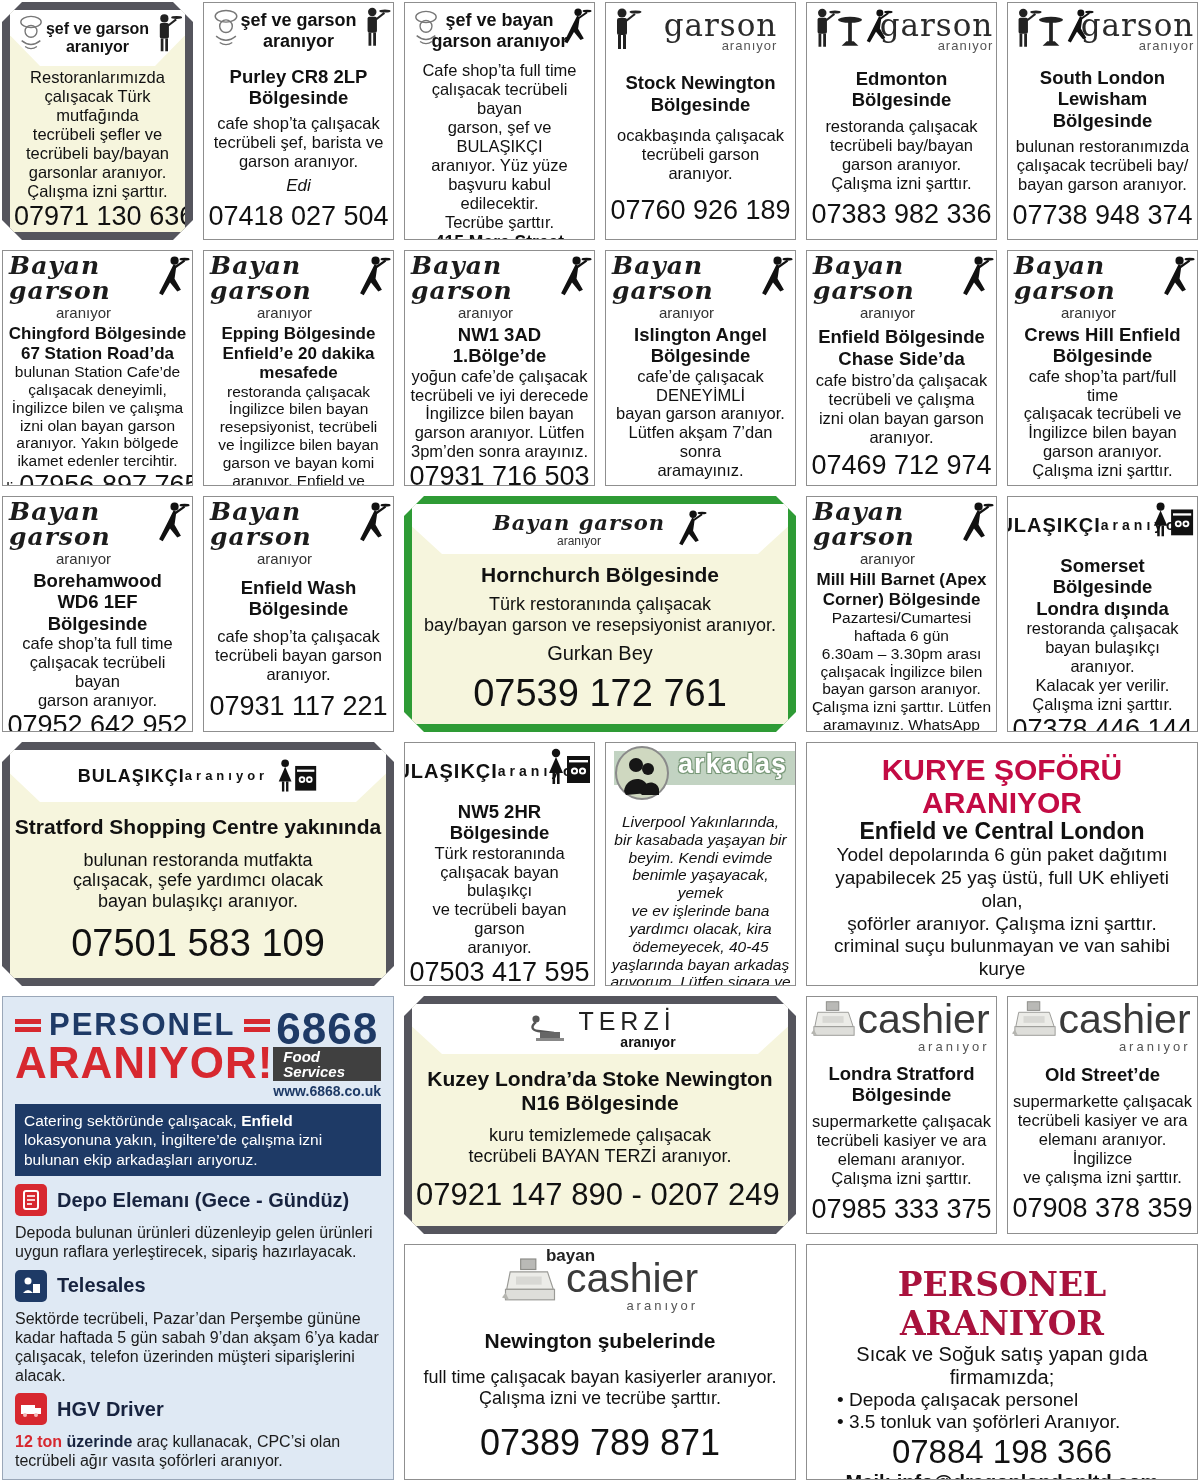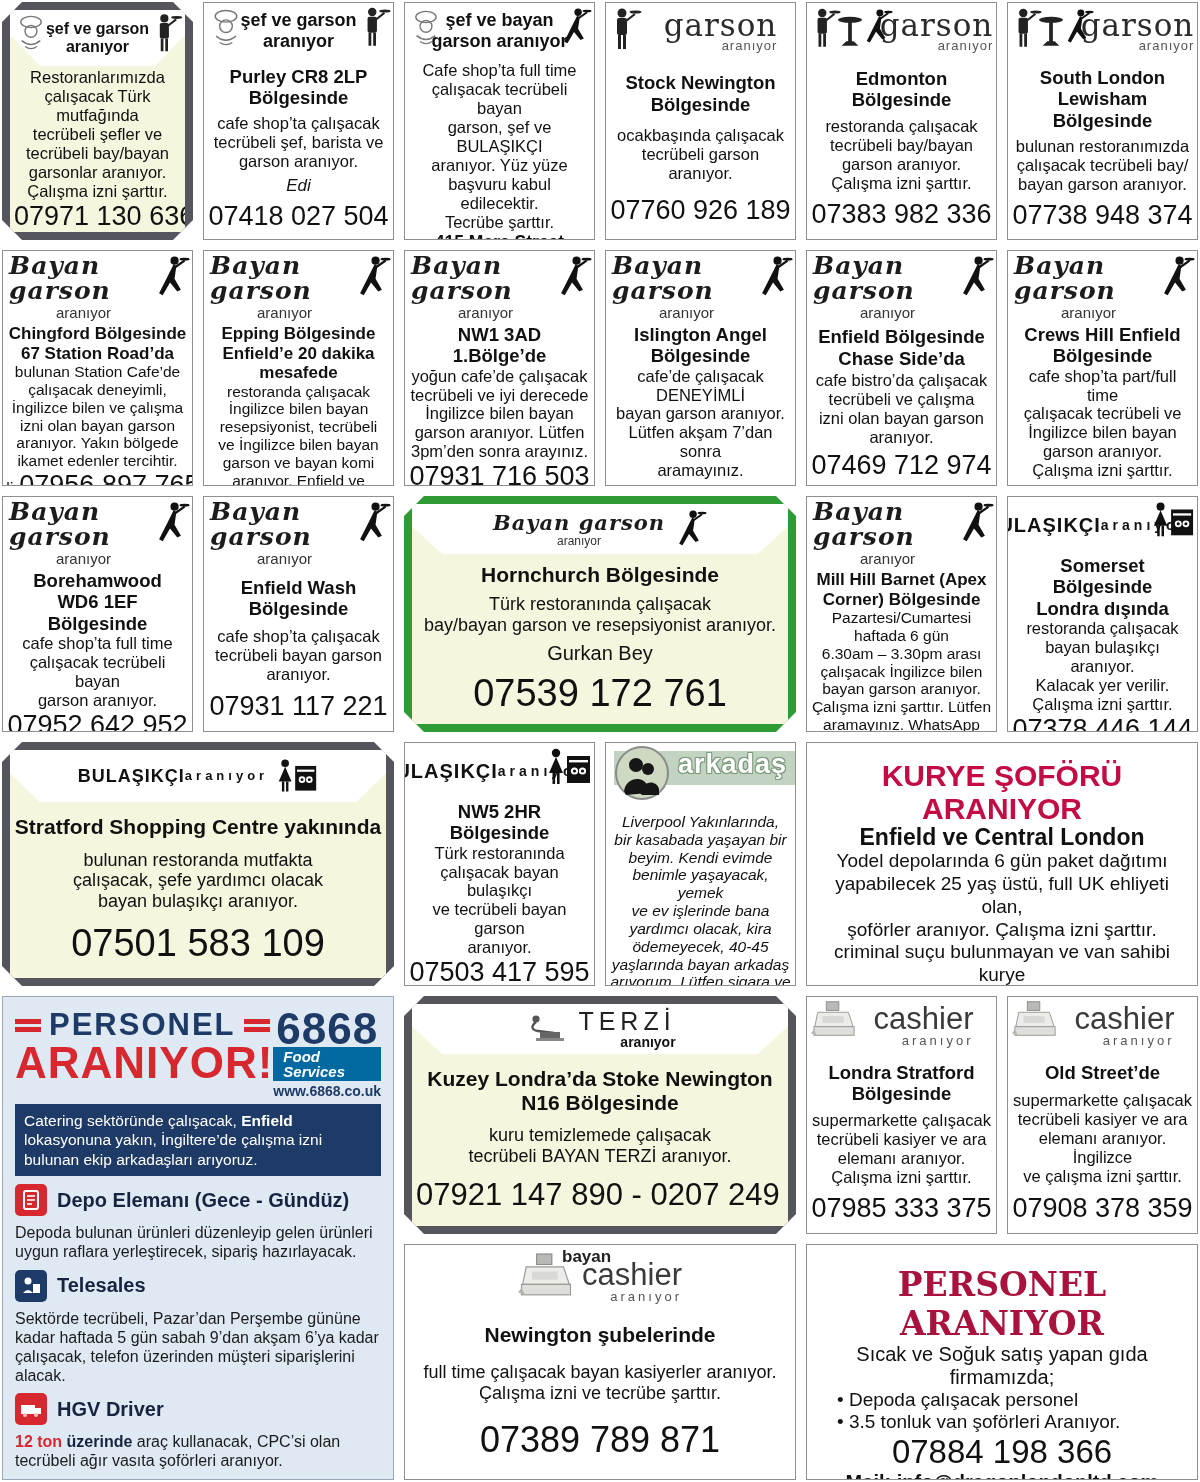--- a/index.html
+++ b/index.html
@@ -26,21 +26,21 @@
   .h-garson{display:flex;flex-direction:column;line-height:1;margin-left:40px;}
   .h-garson .g-main{font-family:"DejaVu Serif",serif;font-size:31px;color:#2b2b2b;letter-spacing:1px;}
   .h-garson .g-sub{font-size:13px;color:#555;text-align:right;margin-top:-2px;letter-spacing:1px;}
   .h-bayan{display:flex;flex-direction:column;align-items:center;line-height:1;margin-right:28px;}
   .h-bayan .b-main{font-family:"DejaVu Serif",serif;font-style:italic;font-weight:bold;font-size:25px;letter-spacing:1px;color:#1c1c1c;}
   .h-bayan .b-sub{font-size:15px;color:#333;margin-top:2px;}
   .h-bul{display:flex;flex-direction:row;align-items:center;line-height:1.15;margin-right:34px;}
   .h-bul .bu-main{font-weight:bold;font-size:20px;letter-spacing:1px;}
   .h-bul .bu-sub{font-weight:bold;font-size:14px;letter-spacing:4px;}
   .h-cash{display:flex;flex-direction:column;line-height:1;margin-left:44px;}
-  .h-cash .c-main{font-size:31px;color:#3a3a3a;}
+  .h-cash .c-main{font-size:41px;color:#3a3a3a;}
   .h-cash .c-sub{font-size:13px;color:#555;letter-spacing:3px;text-align:right;margin-top:0px;}
   .h-cash .c-pre{font-weight:bold;font-size:17px;color:#222;margin-left:-20px;margin-bottom:-6px;}
   .h-terzi{display:flex;flex-direction:column;line-height:1;}
   .h-terzi .t-main{font-size:25px;letter-spacing:5px;color:#222;font-weight:500;}
   .h-terzi .t-sub{font-weight:bold;font-size:14px;text-align:right;margin-top:1px;}
 
   .content{flex:1;display:flex;flex-direction:column;justify-content:space-evenly;padding:2px 4px;min-height:0;}
   .title-line{font-weight:bold;font-size:18.5px;text-align:center;line-height:1.15;}
   .body-line{font-size:16.5px;text-align:center;line-height:1.15;}
   .addr-line{font-weight:bold;font-size:17.5px;text-align:center;line-height:1.15;}
@@ -56,38 +56,38 @@
 
   
   .ark-hdr{position:relative;height:68px;flex:0 0 auto;}
   .ark-band{position:absolute;left:8px;right:0;top:8px;height:34px;background:#c2d3c2;}
   .ark-word{position:absolute;right:8px;top:6px;font-size:27px;font-weight:bold;color:#fff;
     text-shadow:0 0 2px #7b9a7b,1px 1px 0 #7b9a7b,-1px -1px 0 #7b9a7b,1px -1px 0 #7b9a7b,-1px 1px 0 #7b9a7b;letter-spacing:1px;}
   .ark-photo{position:absolute;left:8px;top:2px;}
   .ark .body-line{font-style:italic;font-size:15.5px;}
 
   
-  .kurye{padding:14px 10px;}
+  .kurye{padding:8px 10px;}
   .k-title{font-weight:bold;font-size:30px;text-align:center;color:#c30b44;line-height:1.1;}
   .k-sub{font-weight:bold;font-size:23px;text-align:center;line-height:1.1;}
   .k-line{font-size:19px;text-align:center;line-height:1.2;}
   .k-row{display:flex;align-items:baseline;justify-content:center;gap:10px;}
   .k-phone{font-size:34px;}
 
   
   .sixty{background:#dfe9f4;border:1px solid #9aa7b8;padding:10px 12px;display:flex;flex-direction:column;gap:6px;}
   .sx-top{display:flex;justify-content:space-between;align-items:flex-start;}
   .sx-tblock{display:flex;flex-direction:column;}
   .sx-prow{display:flex;align-items:center;gap:8px;}
   .sx-eq{width:26px;height:13px;border-top:5px solid #d7282f;border-bottom:5px solid #d7282f;box-sizing:border-box;}
   .sx-personel{font-weight:bold;font-size:31px;color:#1e3a66;letter-spacing:2px;}
   .sx-araniyor{font-weight:bold;font-size:44px;color:#d7282f;letter-spacing:1px;line-height:.9;}
   .sx-logo{display:flex;flex-direction:column;align-items:center;line-height:1;}
   .sx-6868{font-weight:bold;font-size:44px;color:#1e3a66;letter-spacing:1px;}
-  .sx-fs{background:#0369a1;color:#fff;font-style:italic;font-weight:bold;font-size:15px;padding:2px 10px;margin-top:-4px;}
+  .sx-fs{background:#404040;color:#fff;font-style:italic;font-weight:bold;font-size:15px;padding:2px 10px;margin-top:-4px;}
   .sx-url{color:#1e3a66;font-weight:bold;font-size:14px;margin-top:3px;}
   .sx-banner{background:#1e3a66;color:#fff;font-size:15.5px;padding:7px 9px;line-height:1.25;}
   .sx-banner b{font-weight:bold;}
   .sx-job{display:flex;align-items:center;gap:10px;margin-top:2px;}
   .sx-jicon{width:32px;height:32px;border-radius:5px;display:flex;align-items:center;justify-content:center;flex:0 0 auto;}
   .sx-jicon.red{background:#d7282f;} .sx-jicon.navy{background:#1e3a66;}
   .sx-jtitle{font-weight:bold;font-size:20px;color:#17233f;}
   .sx-jdesc{font-size:16px;color:#1b1b1b;line-height:1.2;margin:1px 0 0 0;}
   .sx-jdesc .red-b{color:#d7282f;font-weight:bold;} .sx-jdesc .navy-b{color:#17233f;font-weight:bold;}
   .sx-redbar{background:#d7282f;color:#fff;display:flex;align-items:center;justify-content:space-between;padding:7px 9px;margin-top:3px;}

